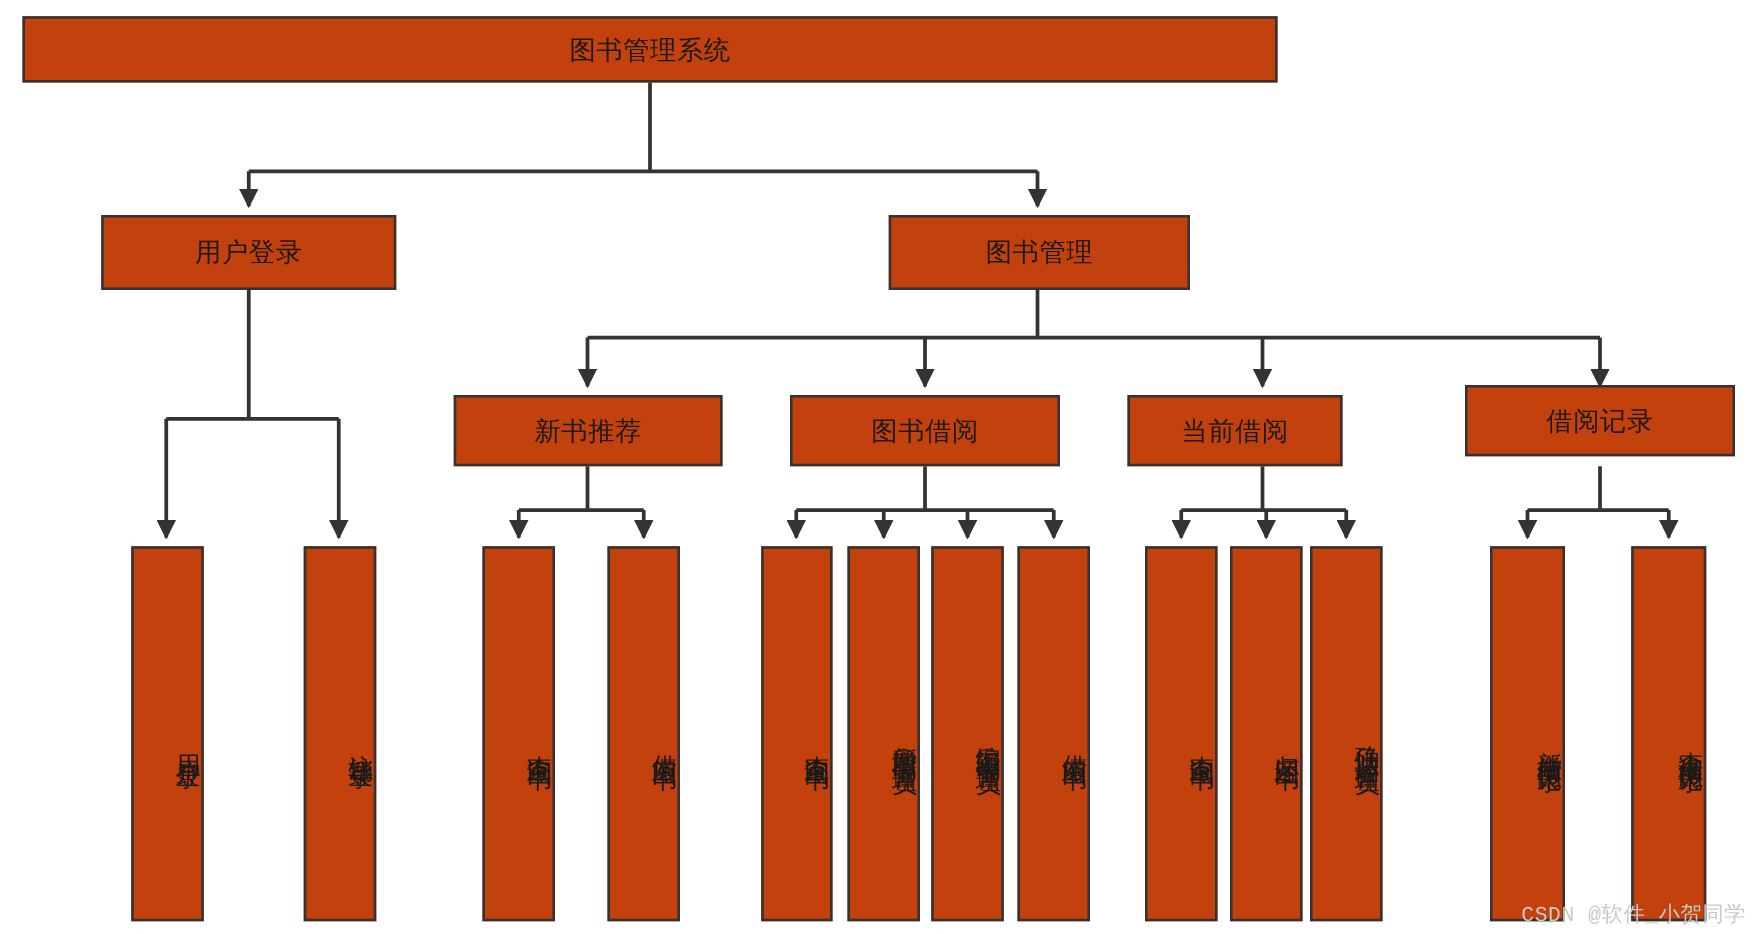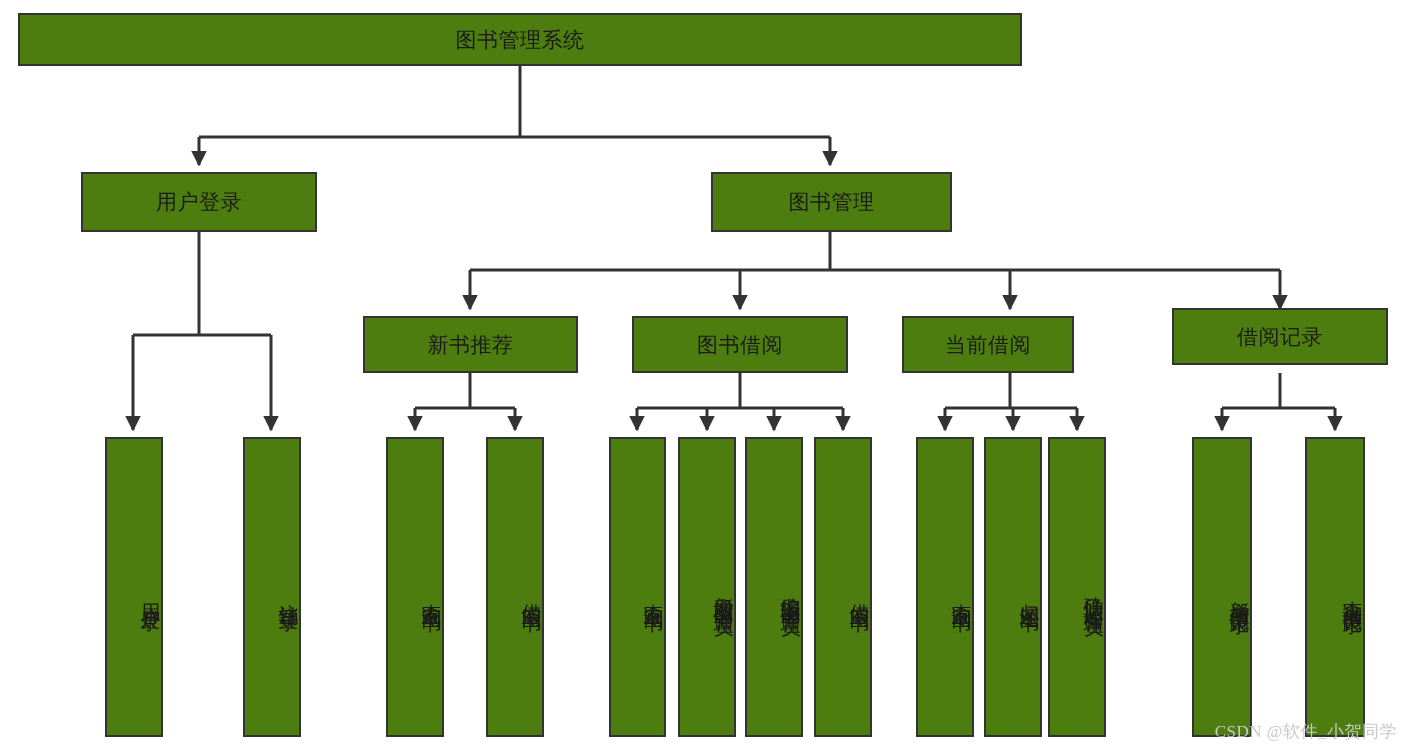--- a/index.html
+++ b/index.html
@@ -20,21 +20,21 @@
     left: 0;
     top: 0;
     width: 1405px;
     height: 747px;
     pointer-events: none;
   }
   .node {
     position: absolute;
     box-sizing: border-box;
     border: 2.5px solid #333333;
-    background: #4d7c0f;
+    background: #c2410c;
     display: flex;
     align-items: center;
     justify-content: center;
     color: #1a1a1a;
   }
   .node.horiz {
     font-size: 21px;
     letter-spacing: 0.5px;
   }
   .node.vert {
@@ -51,21 +51,21 @@
     writing-mode: vertical-rl;
     text-orientation: upright;
     white-space: nowrap;
   }
   #watermark {
     position: absolute;
     right: 8px;
     bottom: 4px;
     font-size: 17px;
     color: #c9c9c9;
-    font-family: Liberation Serif, serif;
+    font-family: Liberation Mono, monospace;
     white-space: nowrap;
     letter-spacing: 0.5px;
     margin-top: 48px;
   }
 </style>
 </head>
 <body>
 
 <div id="canvas">
 

